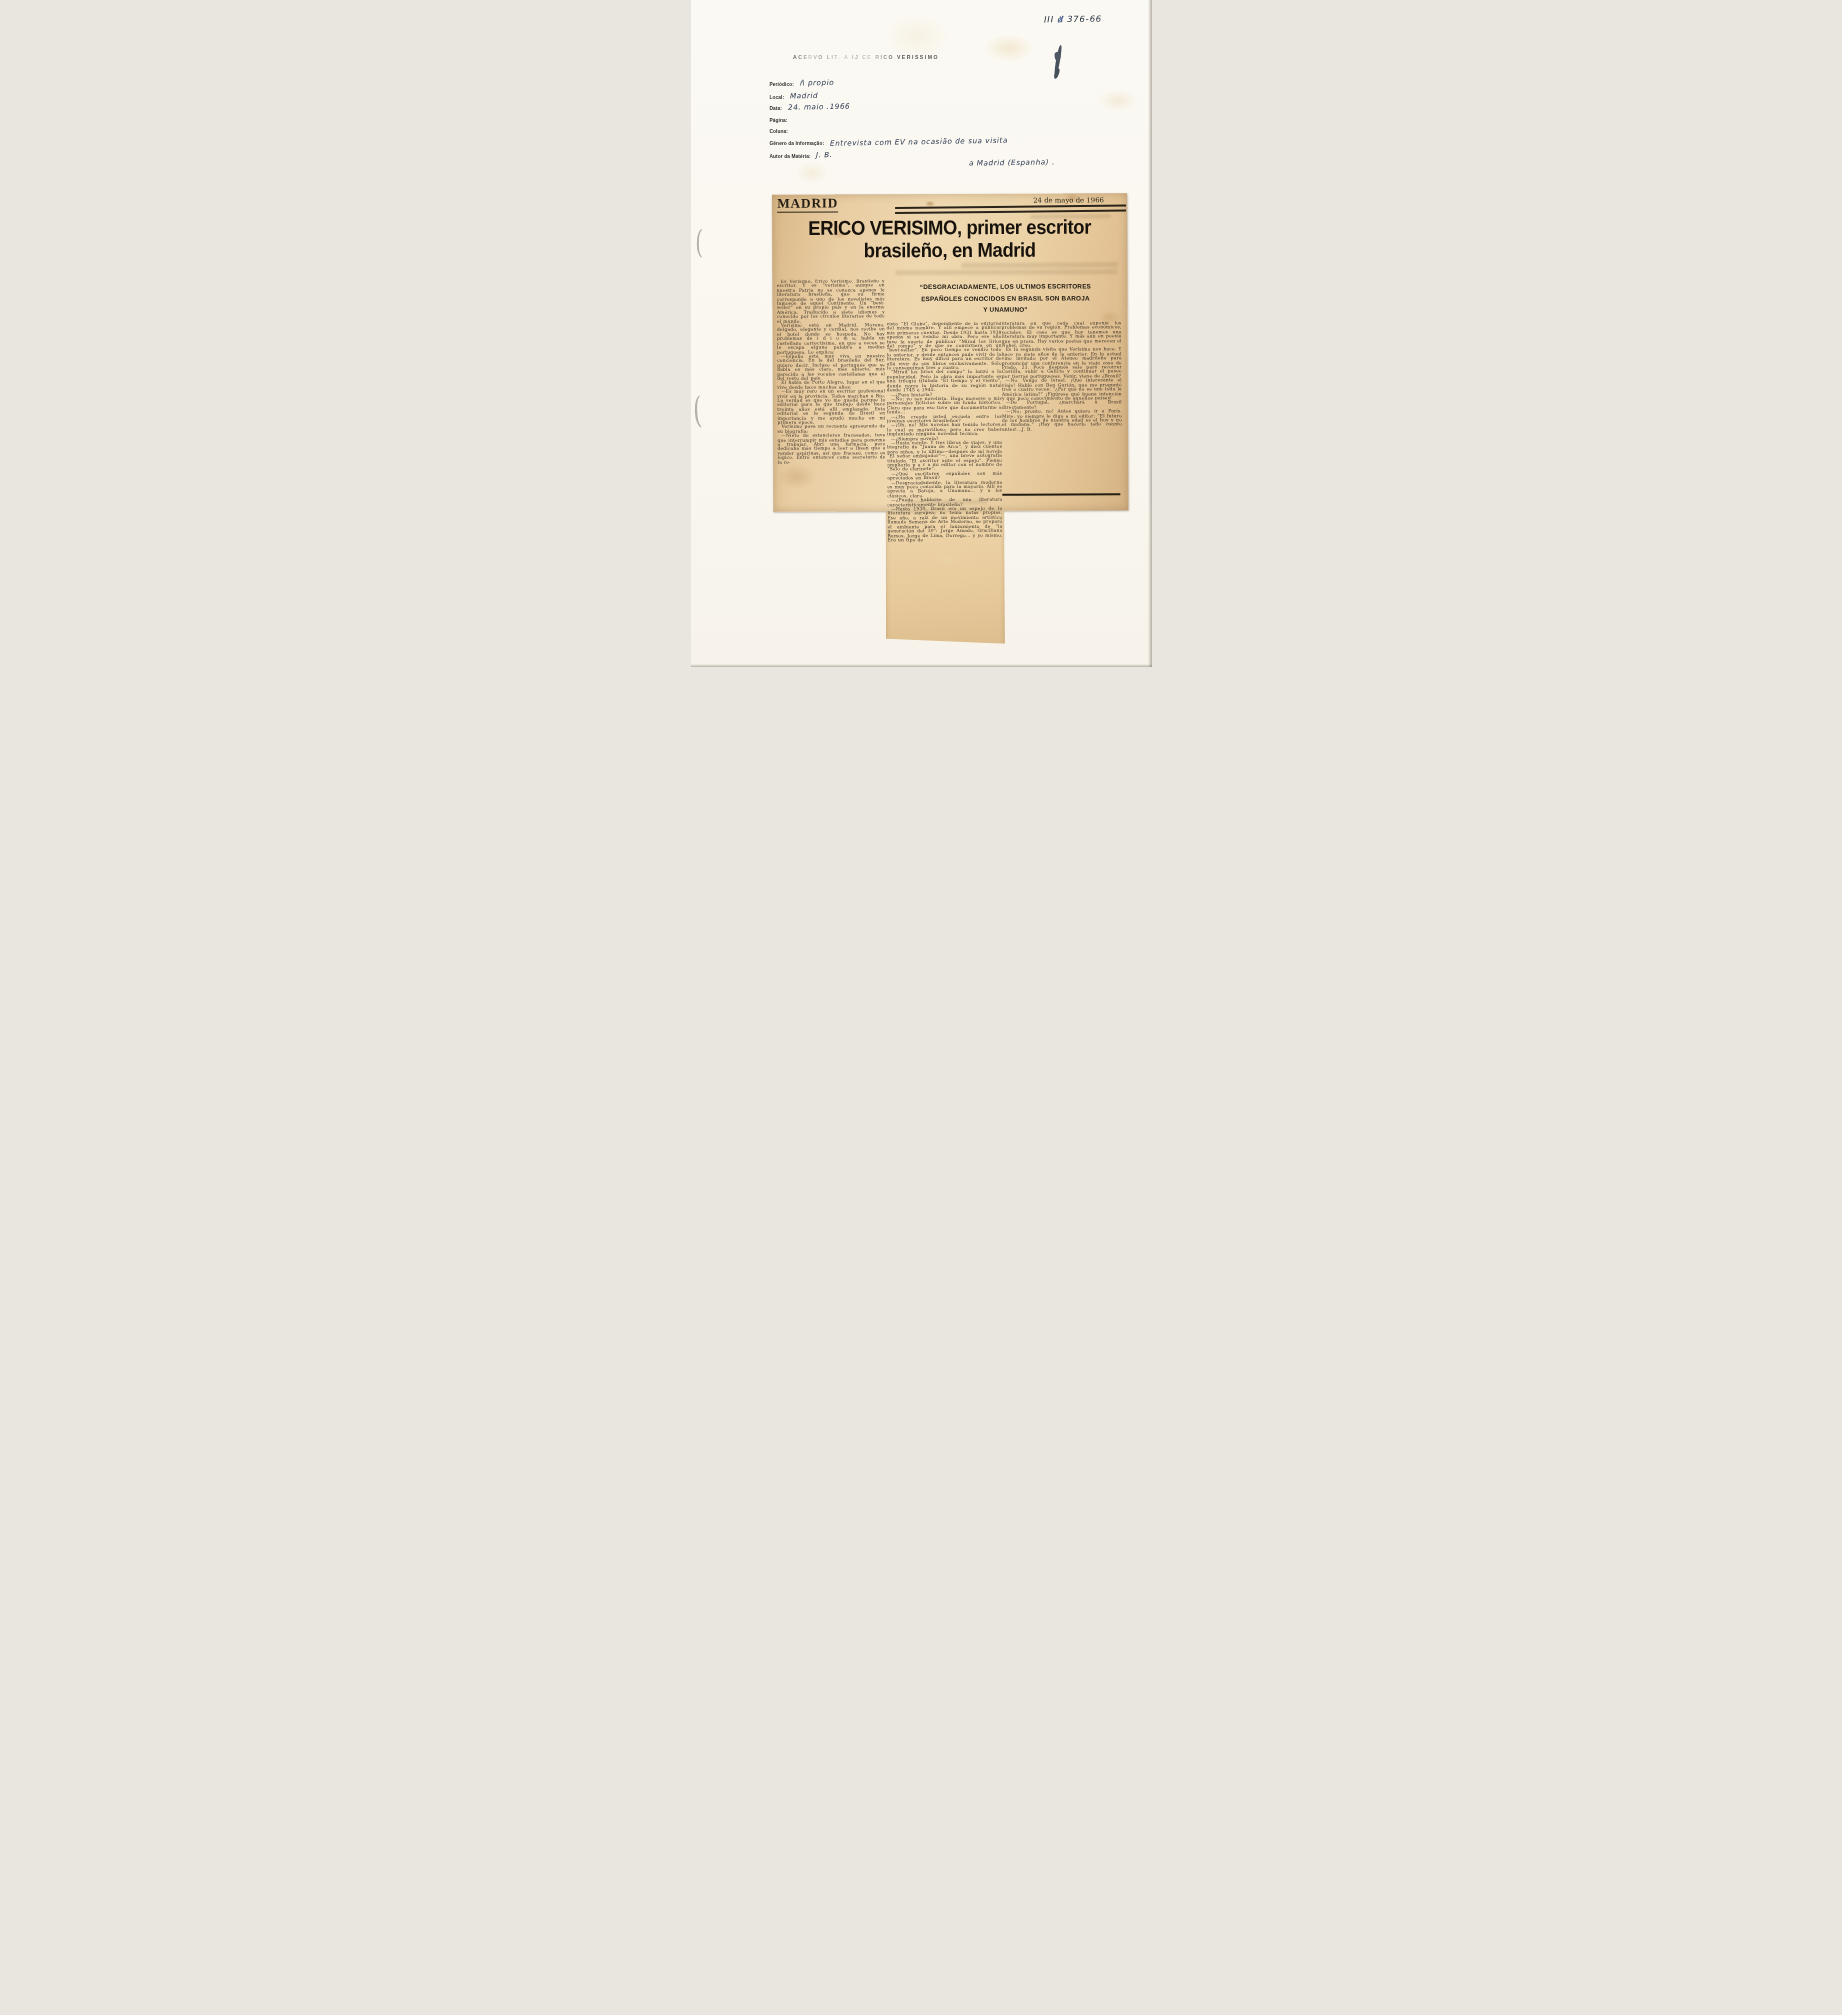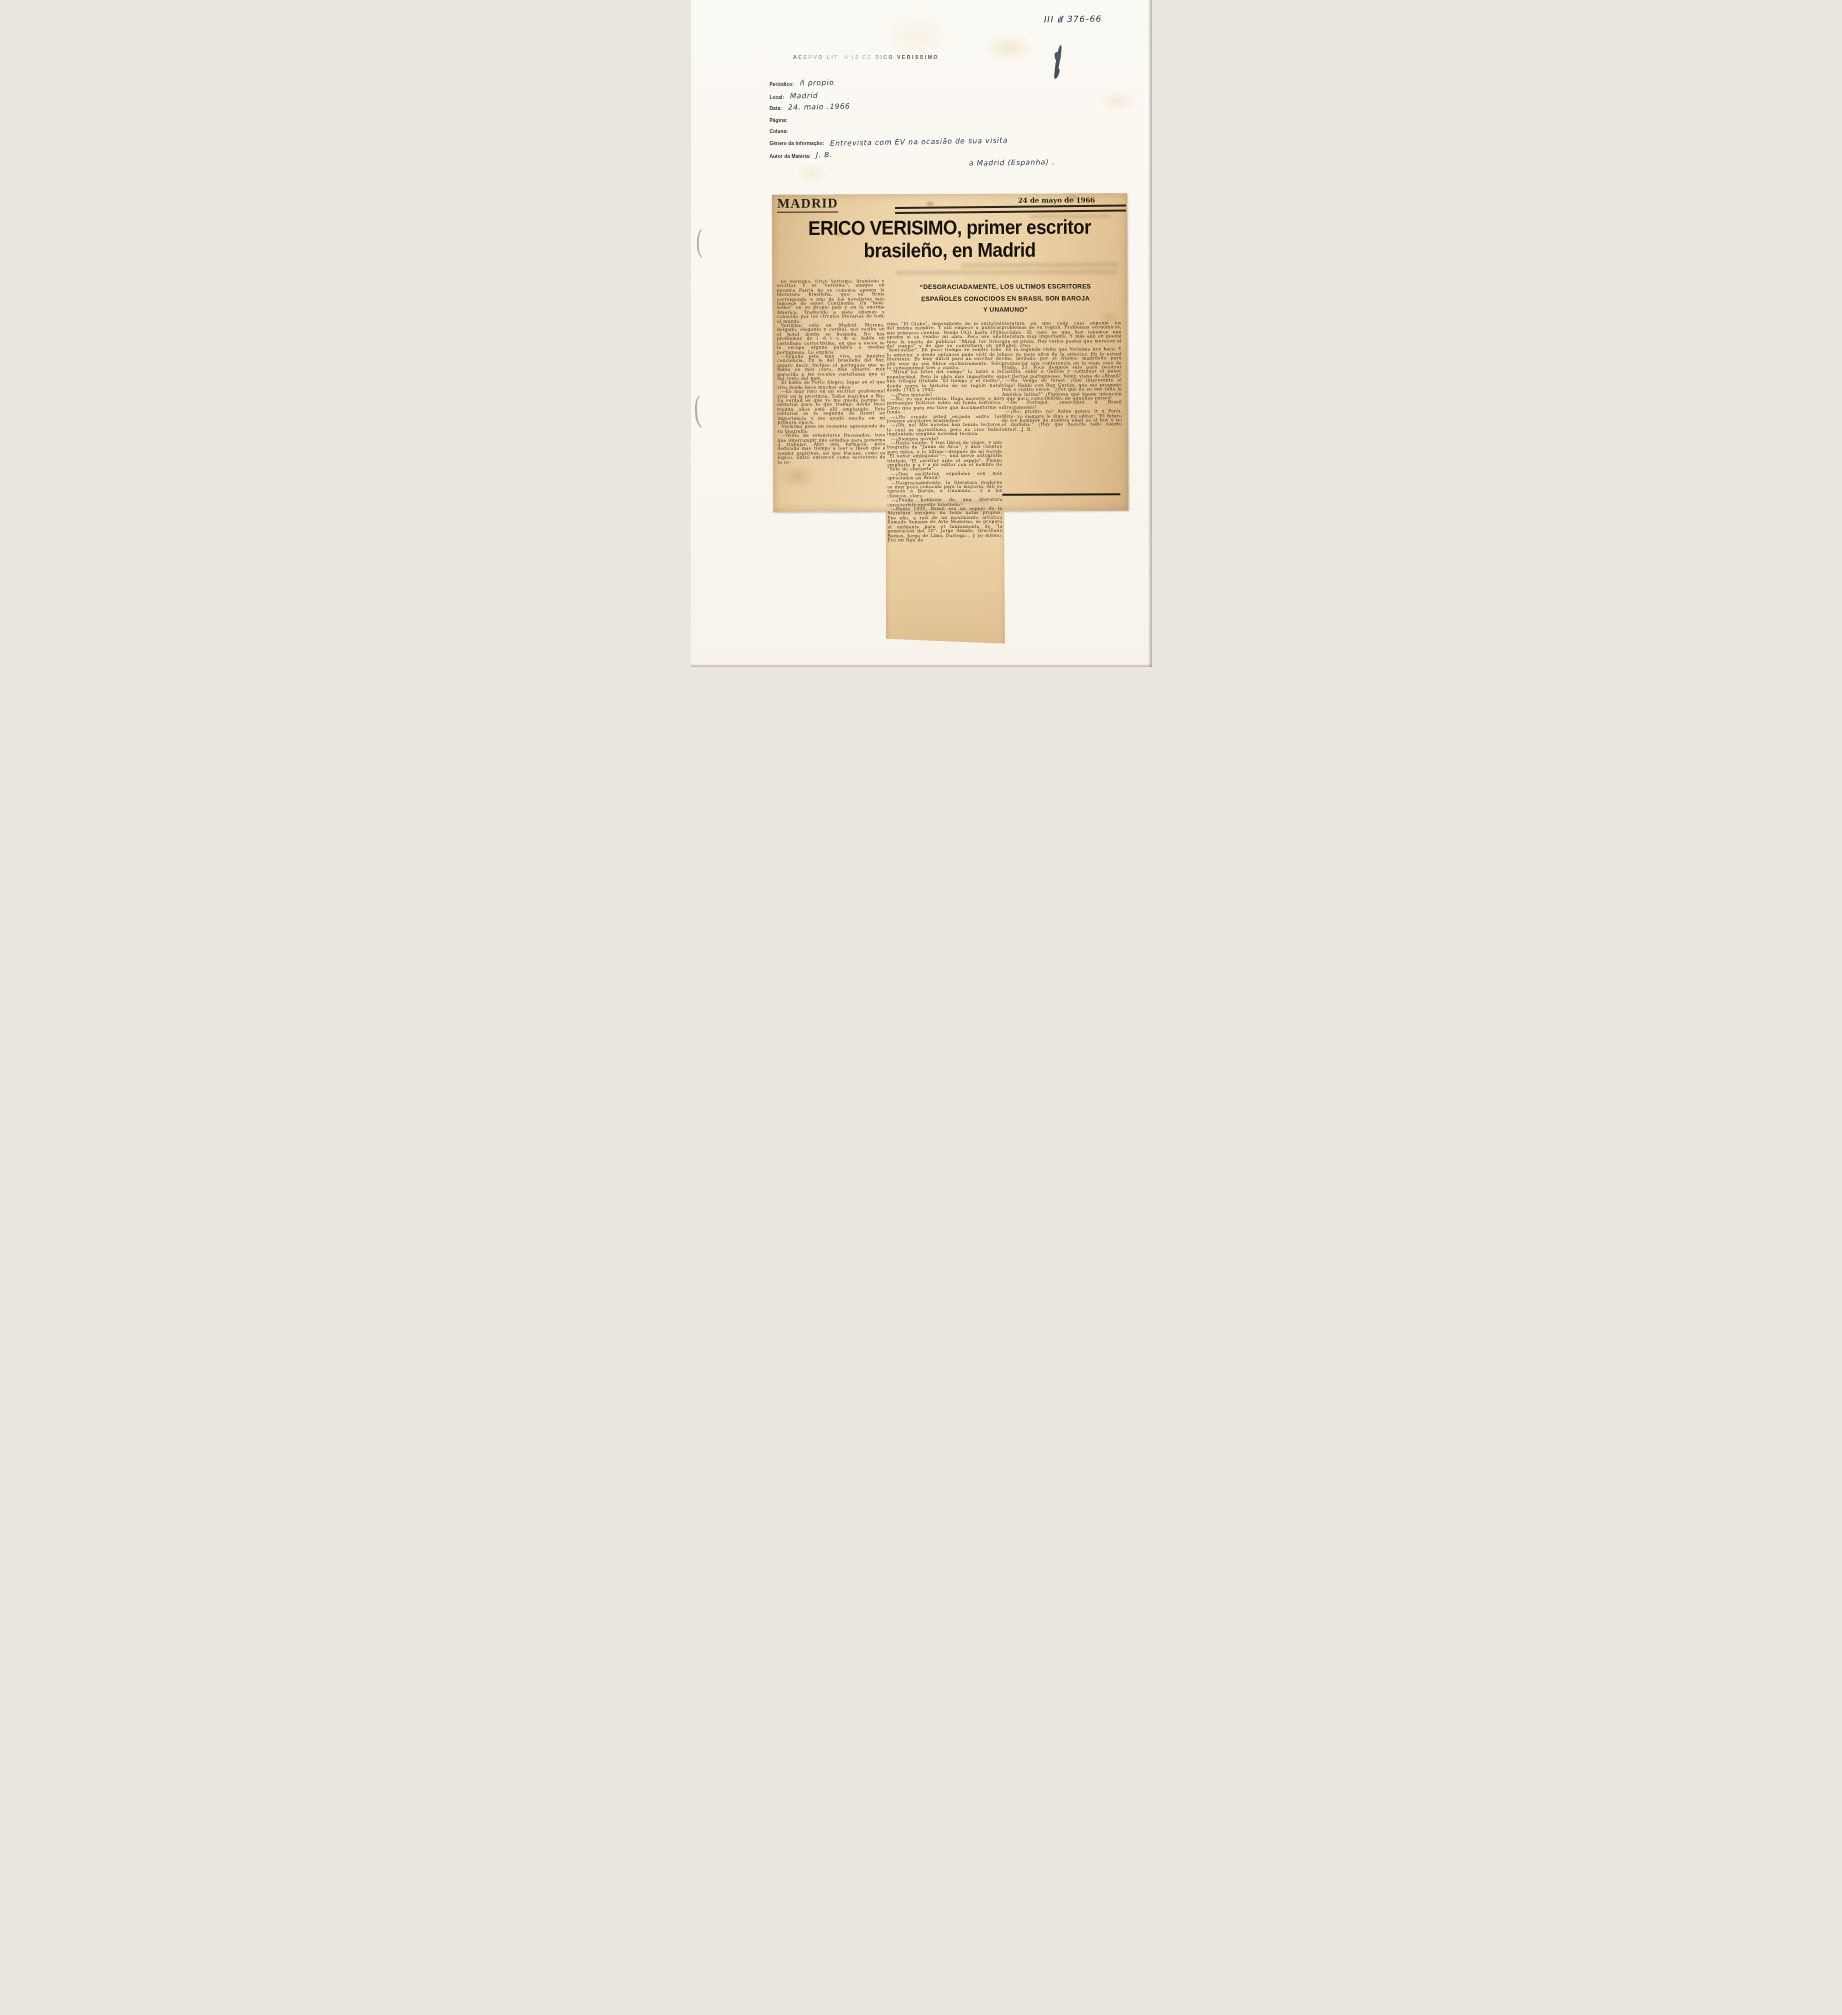--- a/index.html
+++ b/index.html
@@ -72,22 +72,22 @@
         radial-gradient(16px 9.7px at 60px 48px, rgba(235,214,172,.5), transparent 70%),
         linear-gradient(175deg,#eed5a9 0%,#e8cb9d 55%,#ddbd8e 100%);
       box-shadow: inset 0 0 5.6px rgba(120,85,45,.3), 0.4px 0.8px 1.6px rgba(60,45,25,.35);}
 
   .masthead{position:absolute;left:5.2px;top:2.4px;font-family:"Liberation Serif",serif;
       font-weight:bold;font-size:13.3px;letter-spacing:0.8px;color:#241f15;
       border-bottom:1.2px solid #2a2419;padding-bottom:0.8px;line-height:13.7px;}
   .rule{position:absolute;height:1.6px;background:#2a241a;transform:rotate(-0.35deg);}
   .rule1{left:123px;top:12px;width:231px;}
   .rule2{left:123px;top:17px;width:231px;}
-  .clip-date{position:absolute;left:230px;top:2.8px;width:109px;text-align:center;
-      font-family:"DejaVu Serif",serif;font-weight:bold;font-size:6.9px;color:#241f15;}
+  .clip-date{position:absolute;left:242px;top:2.8px;width:109px;text-align:center;
+      font-family:"DejaVu Serif",serif;font-weight:normal;font-size:6.9px;color:#241f15;}
 
   .headline{position:absolute;left:0;top:22.6px;width:355px;text-align:center;color:#17120c;
       font-weight:bold;letter-spacing:-0.4px;transform:scaleY(1.08);transform-origin:top center;}
   .hl{font-size:18.5px;line-height:20.6px;white-space:nowrap;}
 
   .subheadline{position:absolute;left:116px;top:87px;width:234px;text-align:center;
       font-weight:bold;font-size:6.4px;line-height:11.5px;color:#1d1811;letter-spacing:0.2px;}
 
   .ghost{position:absolute;background:rgba(92,70,48,.13);filter:blur(0.8px);
       transform:skewX(-6deg);border-radius:1.2px;}

